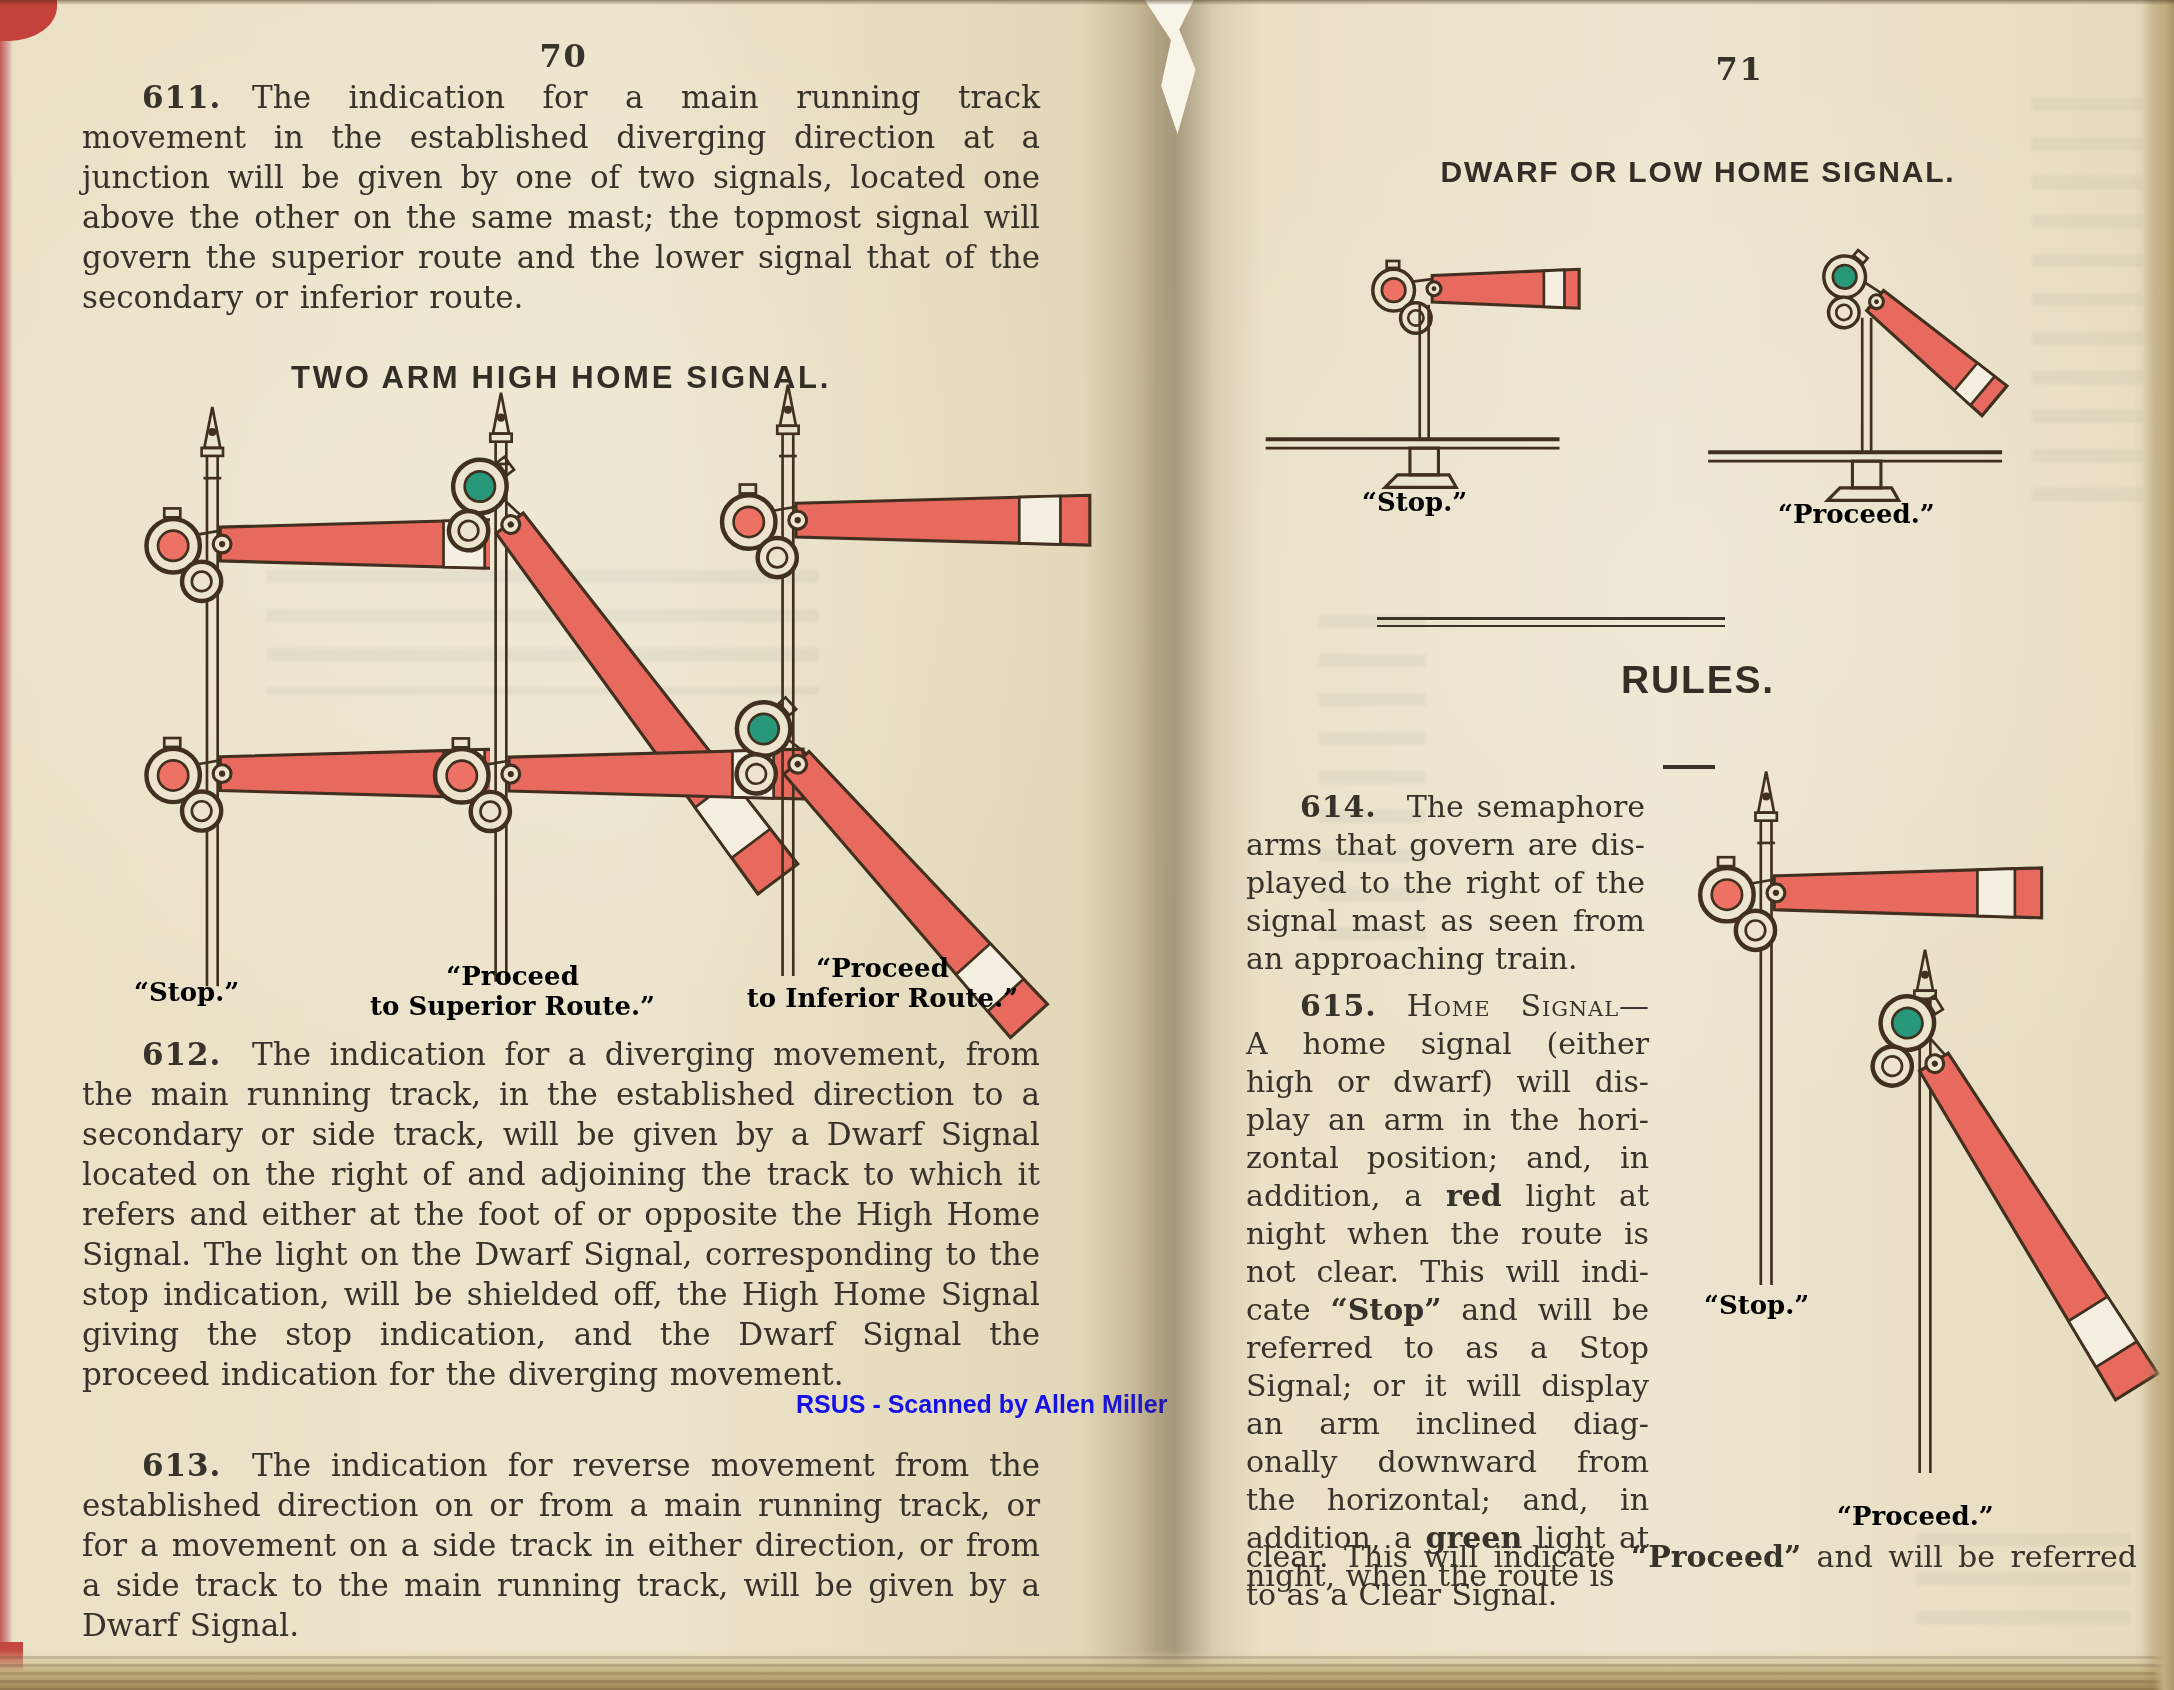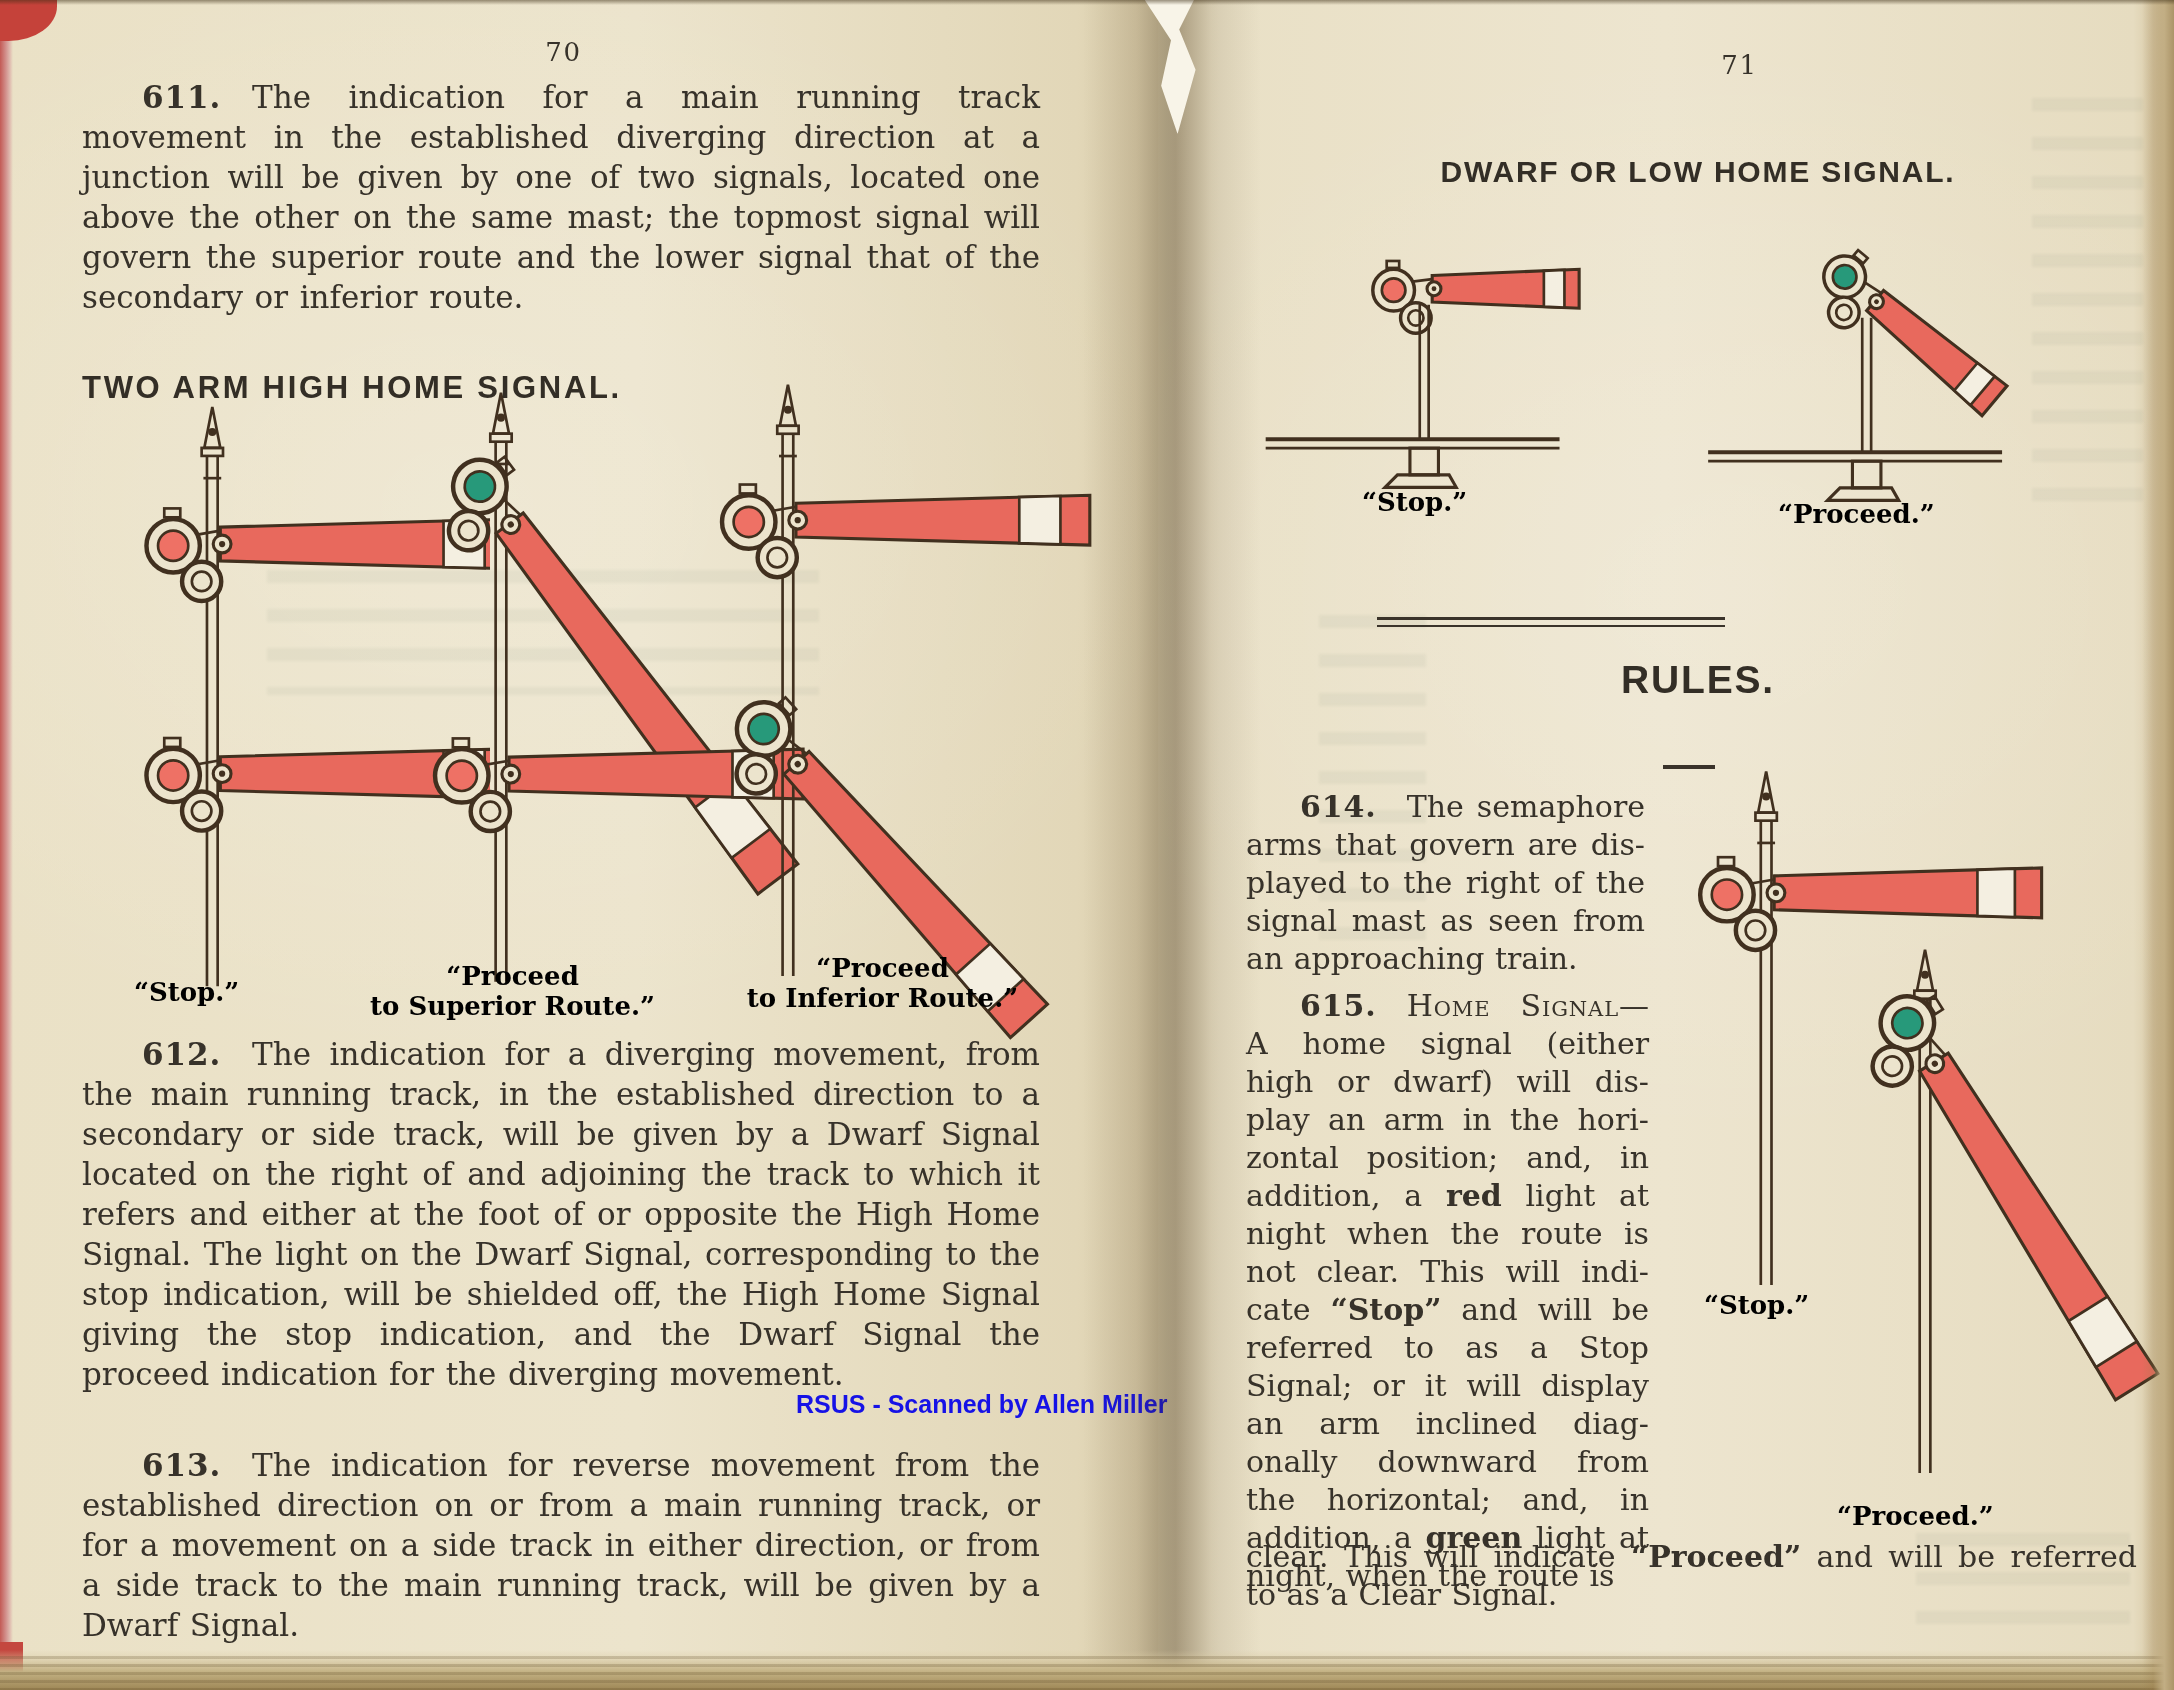--- a/index.html
+++ b/index.html
@@ -15,21 +15,21 @@
      radial-gradient(1069px 802px at 40% 30%, rgba(255,255,255,.18), transparent 70%),
      linear-gradient(90deg,#eae1c6 0%,#ece4cc 55%,#e2d7b8 93%,#d7c9a6 100%);}
   #pg71bg{left:1158px;width:1016px;background:
      radial-gradient(980px 802px at 55% 35%, rgba(255,255,255,.16), transparent 70%),
      linear-gradient(90deg,#d9cca9 0%,#e9e0c6 6%,#ede5cf 50%,#e6dcc0 96%,#cbb890 100%);}
   .txt{position:absolute;color:var(--ink);z-index:4;}
   .body-para{font-size:31px;line-height:40px;text-align:justify;word-spacing:1.8px;text-indent:52px;margin:0;}
   .col-para{font-size:30px;line-height:38px;text-align:justify;word-spacing:0.9px;text-indent:46px;margin:0;}
   .rnum{font-weight:bold;letter-spacing:0.9px;margin-left:8px;}
   .sc{font-variant:small-caps;letter-spacing:0.9px;}
-  .pgnum{font-size:26px;font-weight:normal;letter-spacing:1.8px;}
+  .pgnum{font-size:32px;font-weight:bold;letter-spacing:1.8px;}
   .head-sans{font-family:"Liberation Sans","DejaVu Sans",sans-serif;font-weight:bold;color:#332e26;}
   .caption{font-size:26px;font-weight:bold;line-height:30px;color:#000000;}
   .fig{position:absolute;z-index:3;pointer-events:none;}
   .smudge{position:absolute;z-index:2;opacity:.09;filter:blur(1.8px);
      background:repeating-linear-gradient(180deg, rgba(85,105,88,.7) 0 13.4px, transparent 13.4px 39px);}
   #gutter{position:absolute;left:1083px;top:0;width:178px;height:100%;z-index:5;pointer-events:none;
      background:linear-gradient(90deg, rgba(80,60,30,0) 0%, rgba(80,60,30,.14) 30%, rgba(55,40,18,.30) 47%,
      rgba(60,42,20,.34) 52%, rgba(80,60,30,.12) 72%, rgba(80,60,30,0) 100%);}
   #torn{position:absolute;left:1130px;top:0;width:82px;height:134px;z-index:6;background:#f8f4e8;
      clip-path:polygon(18% 0,78% 0,60% 22%,80% 52%,58% 100%,38% 64%,50% 30%);
@@ -62,21 +62,21 @@
   <div class="smudge" style="left:2032px;top:98px;width:111px;height:419px;"></div>
   <div class="smudge" style="left:1319px;top:615px;width:107px;height:339px;"></div>
   <div class="smudge" style="left:1916px;top:1533px;width:214px;height:116px;"></div>
 
   <div class="txt pgnum" style="left:528px;top:37px;width:71px;text-align:center;">70</div>
 
   <p class="txt body-para" style="left:82px;top:77px;width:958px;">
     <b class="rnum">611.</b> <span>The indication for a main running track movement in the established diverging direction at a junction will be given by one of two signals, located one above the other on the same mast; the topmost signal will govern the superior route and the lower signal that of the secondary or inferior route.</span>
   </p>
 
-  <div class="txt head-sans" style="left:82px;top:360px;width:958px;text-align:left;font-size:31px;letter-spacing:2.7px;margin-top:10px;">TWO ARM HIGH HOME SIGNAL.</div>
+  <div class="txt head-sans" style="left:82px;top:360px;width:958px;text-align:center;font-size:31px;letter-spacing:2.7px;">TWO ARM HIGH HOME SIGNAL.</div>
 
   <div class="fig" style="left: 134px; top: 403px; width: 356px; height: 606px;"><svg width="356" height="606" viewBox="0 0 400 680" xmlns="http://www.w3.org/2000/svg">
     <path d="M 88 4 L 97 50 L 79 50 Z" fill="none" stroke="var(--line)" stroke-width="3"></path>
     <circle cx="88" cy="32" r="4.5" fill="var(--line)"></circle>
     <rect x="76" y="50" width="24" height="9" fill="none" stroke="var(--line)" stroke-width="3"></rect>
     <line x1="82" y1="59" x2="82" y2="655" stroke="var(--line)" stroke-width="3"></line>
     <line x1="94" y1="59" x2="94" y2="655" stroke="var(--line)" stroke-width="3"></line>
     <line x1="78" y1="84" x2="98" y2="84" stroke="var(--line)" stroke-width="3"></line>
     <g transform="rotate(0 99 158)">
     <polygon points="97,139 427,130 427,186 97,177" fill="var(--arm-red)" stroke="var(--line)" stroke-width="3.5"></polygon>

